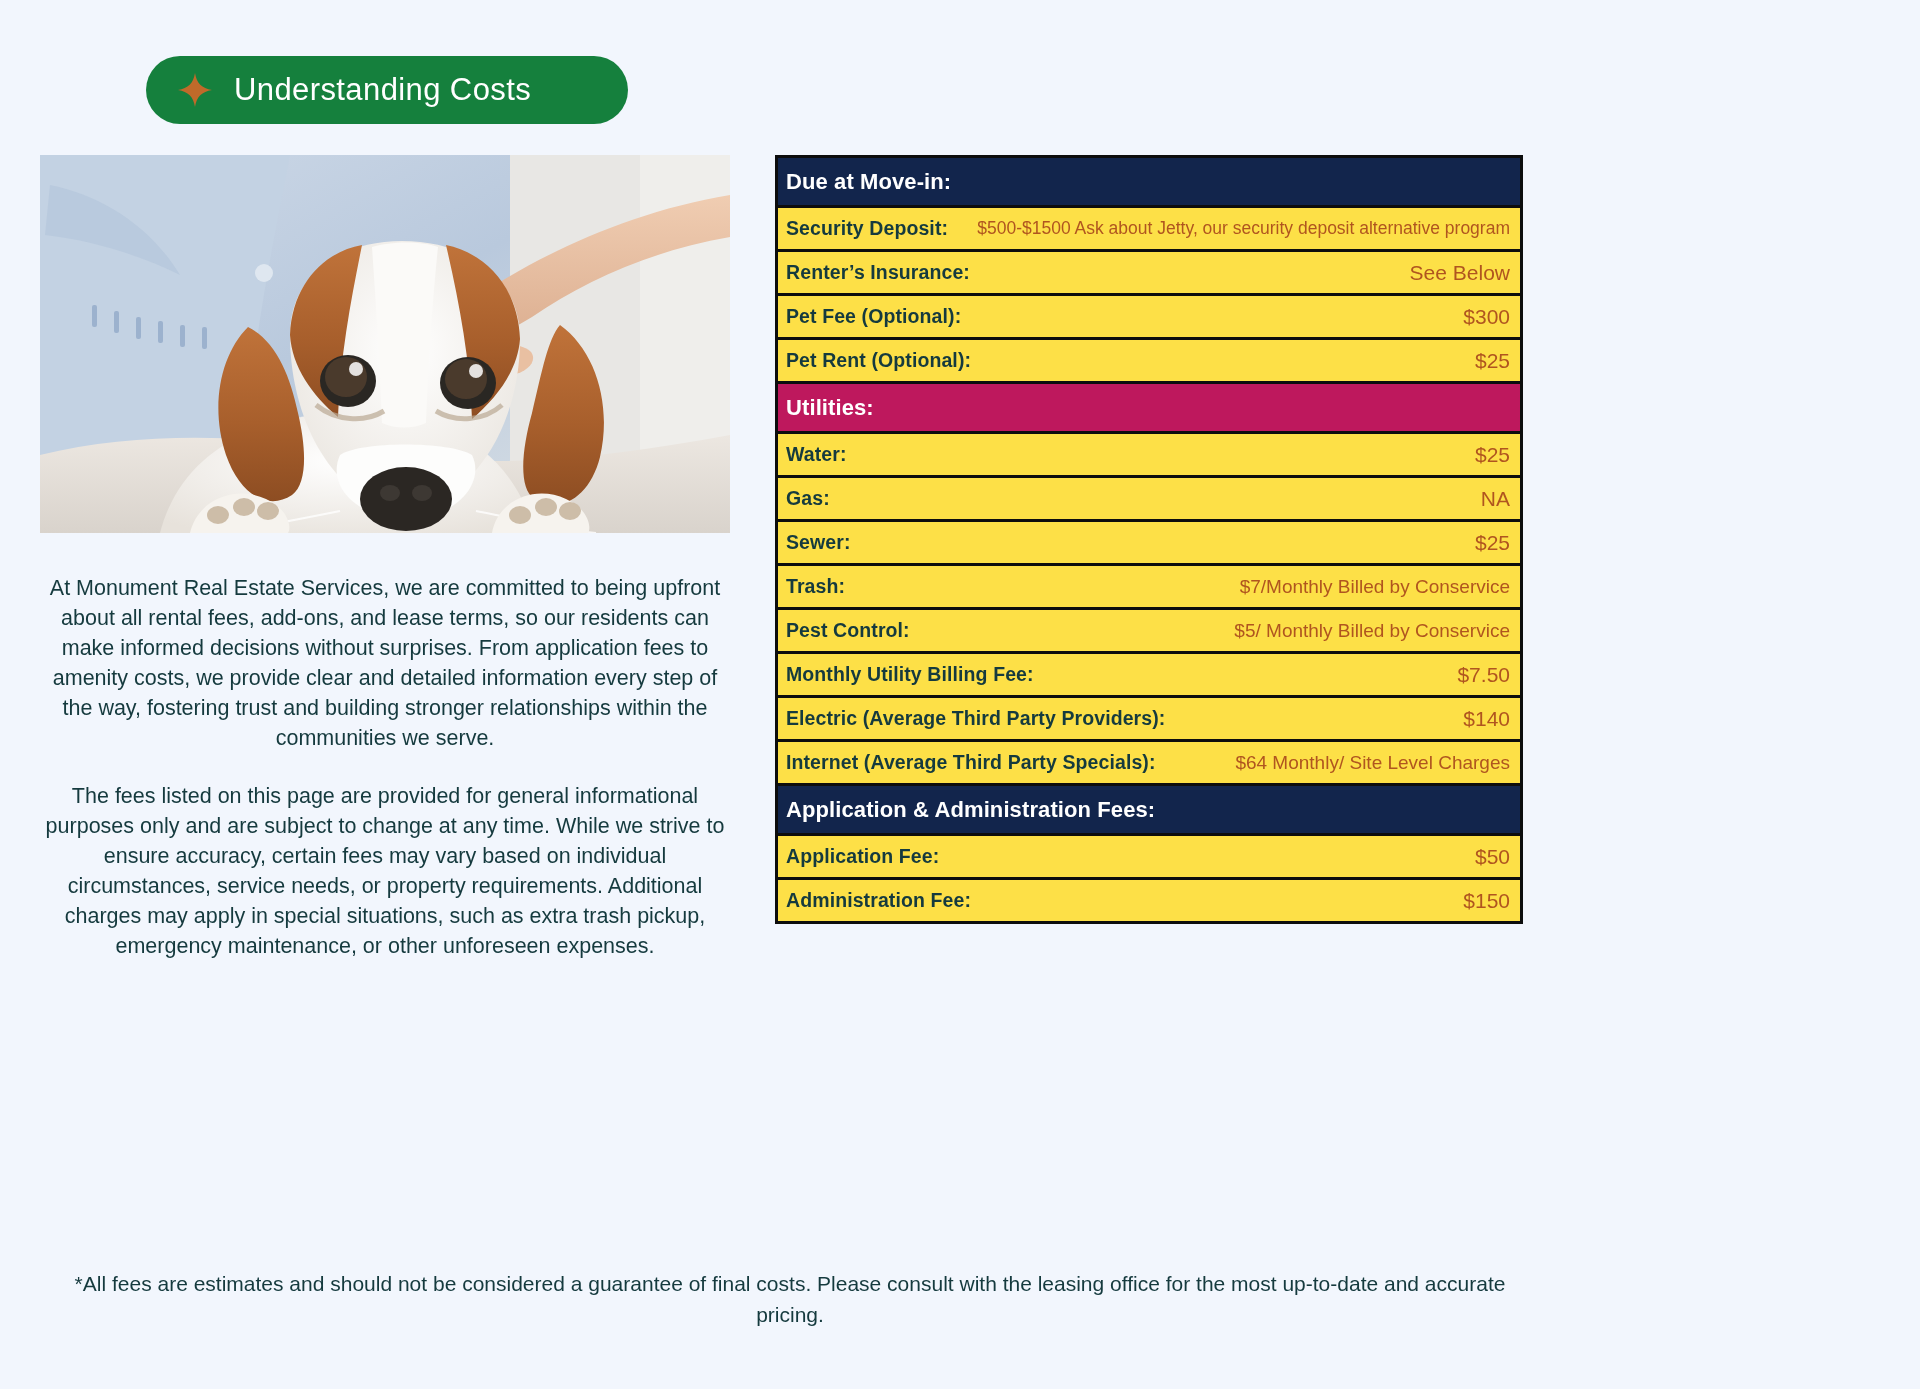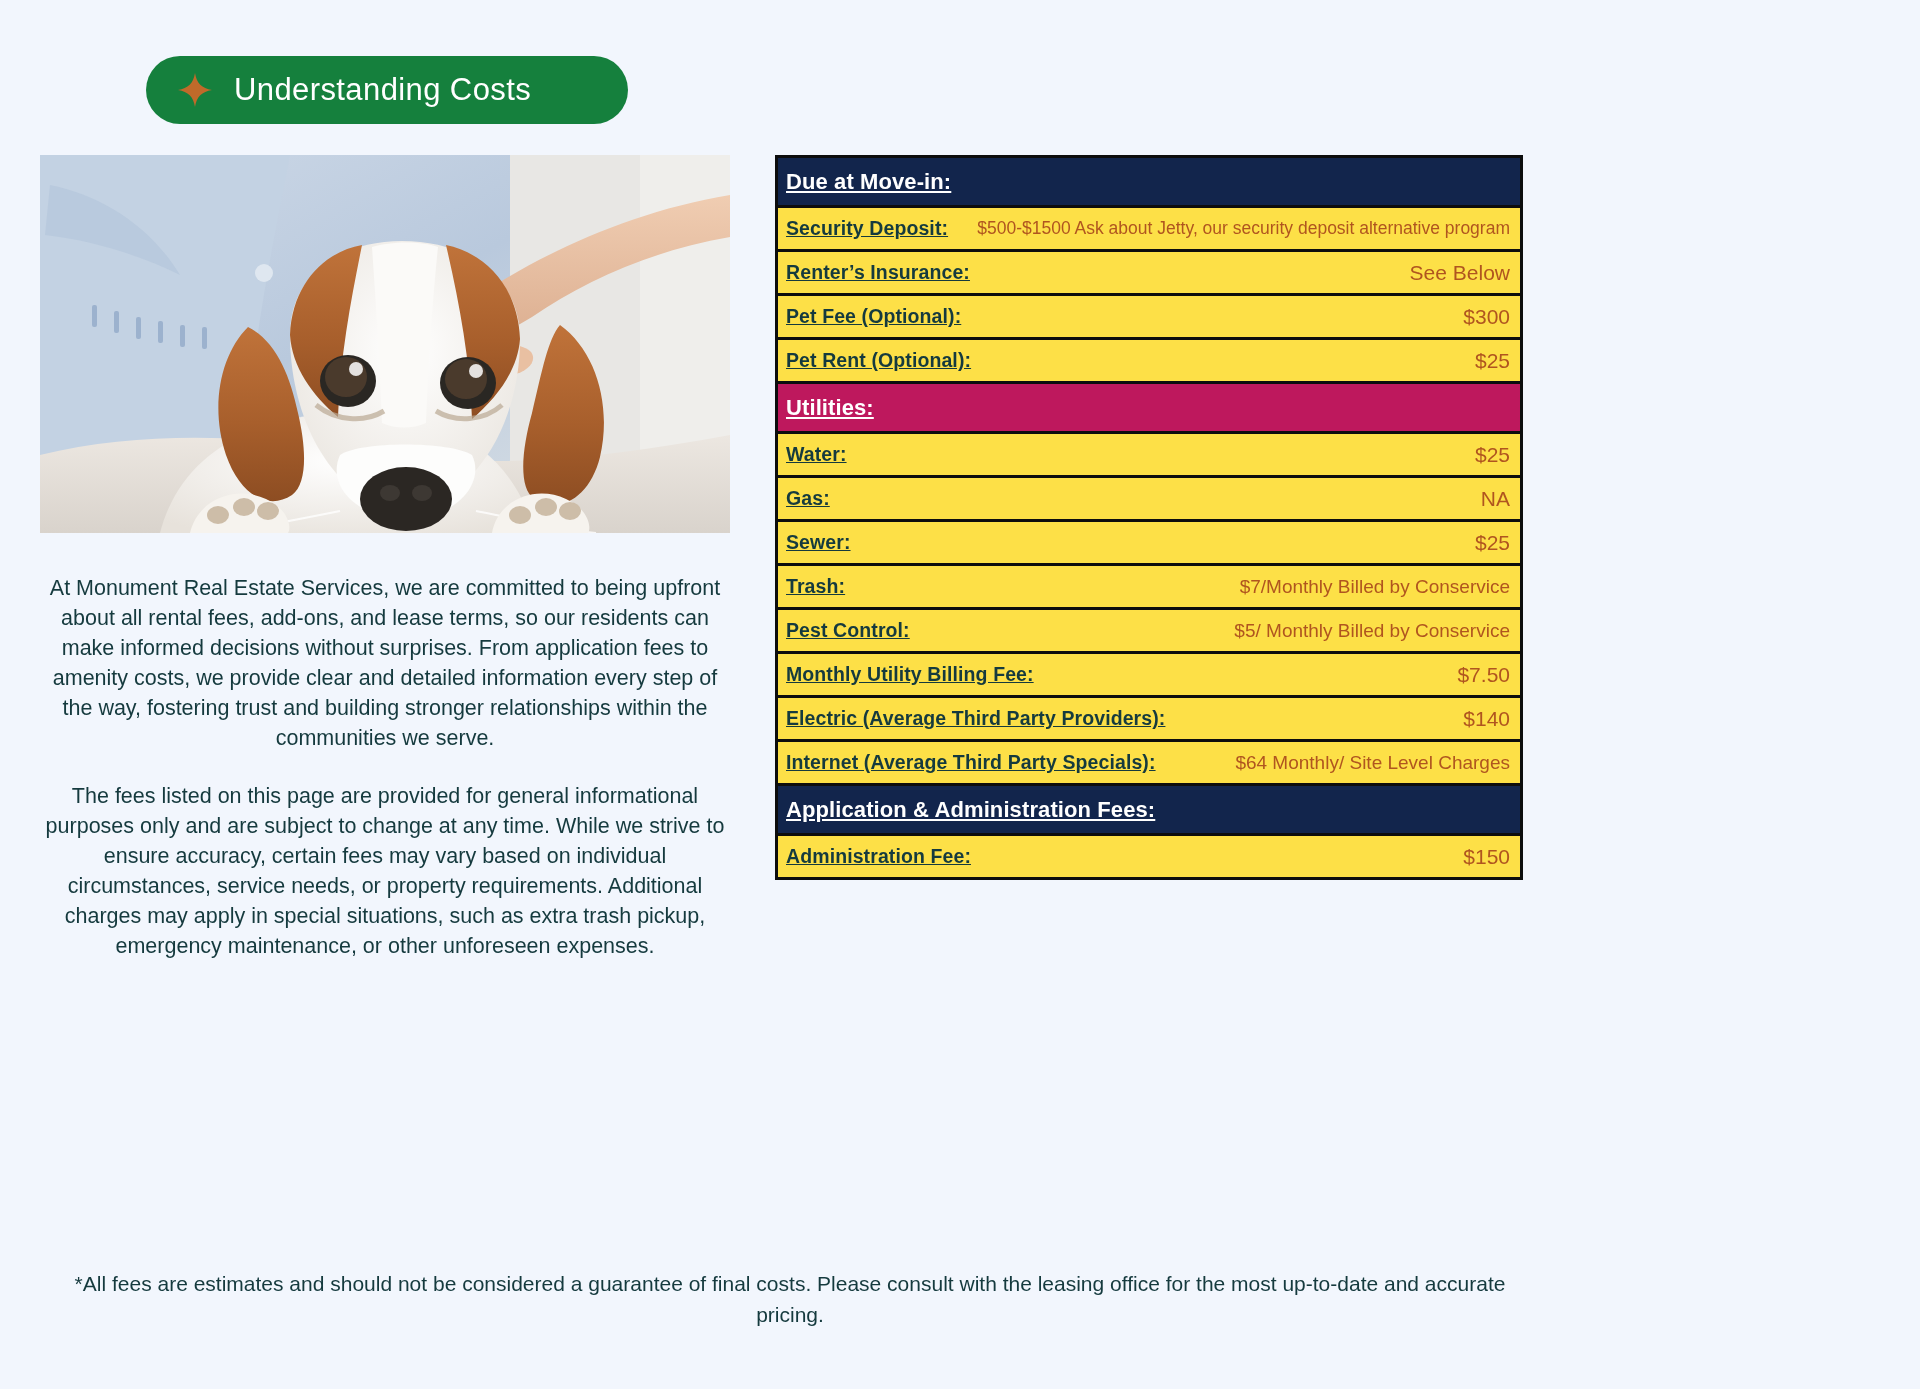--- a/index.html
+++ b/index.html
@@ -81,21 +81,20 @@
     font-weight: 700;
   }
   .label {
     color: #153a3e;
     font-size: 19.5px;
     font-weight: 700;
     letter-spacing: 0.1px;
     flex: 0 0 auto;
     line-height: 1.18;
     white-space: nowrap;
-    text-decoration: underline;
   }
   .value {
     color: #b0551f;
     font-size: 19px;
     font-weight: 400;
     margin-left: auto;
     text-align: left;
     line-height: 1.22;
     padding-left: 12px;
   }
@@ -290,20 +289,24 @@
         <span class="value big">$140</span>
       </div>
       <div class="row">
         <span class="label">Internet (Average Third Party Specials):</span>
         <span class="value">$64 Monthly/ Site Level Charges</span>
       </div>
       <div class="row section">
         <span class="label">Application &amp; Administration Fees:</span>
       </div>
       <div class="row">
+        <span class="label">Application Fee:</span>
+        <span class="value big">$50</span>
+      </div>
+      <div class="row">
         <span class="label">Administration Fee:</span>
         <span class="value big">$150</span>
       </div>
     </div>
 
   <div class="disclaimer">*All fees are estimates and should not be considered a guarantee of final costs. Please consult with the leasing office for the most up-to-date and accurate pricing.</div>
 
 </div>
 
 </body></html>

